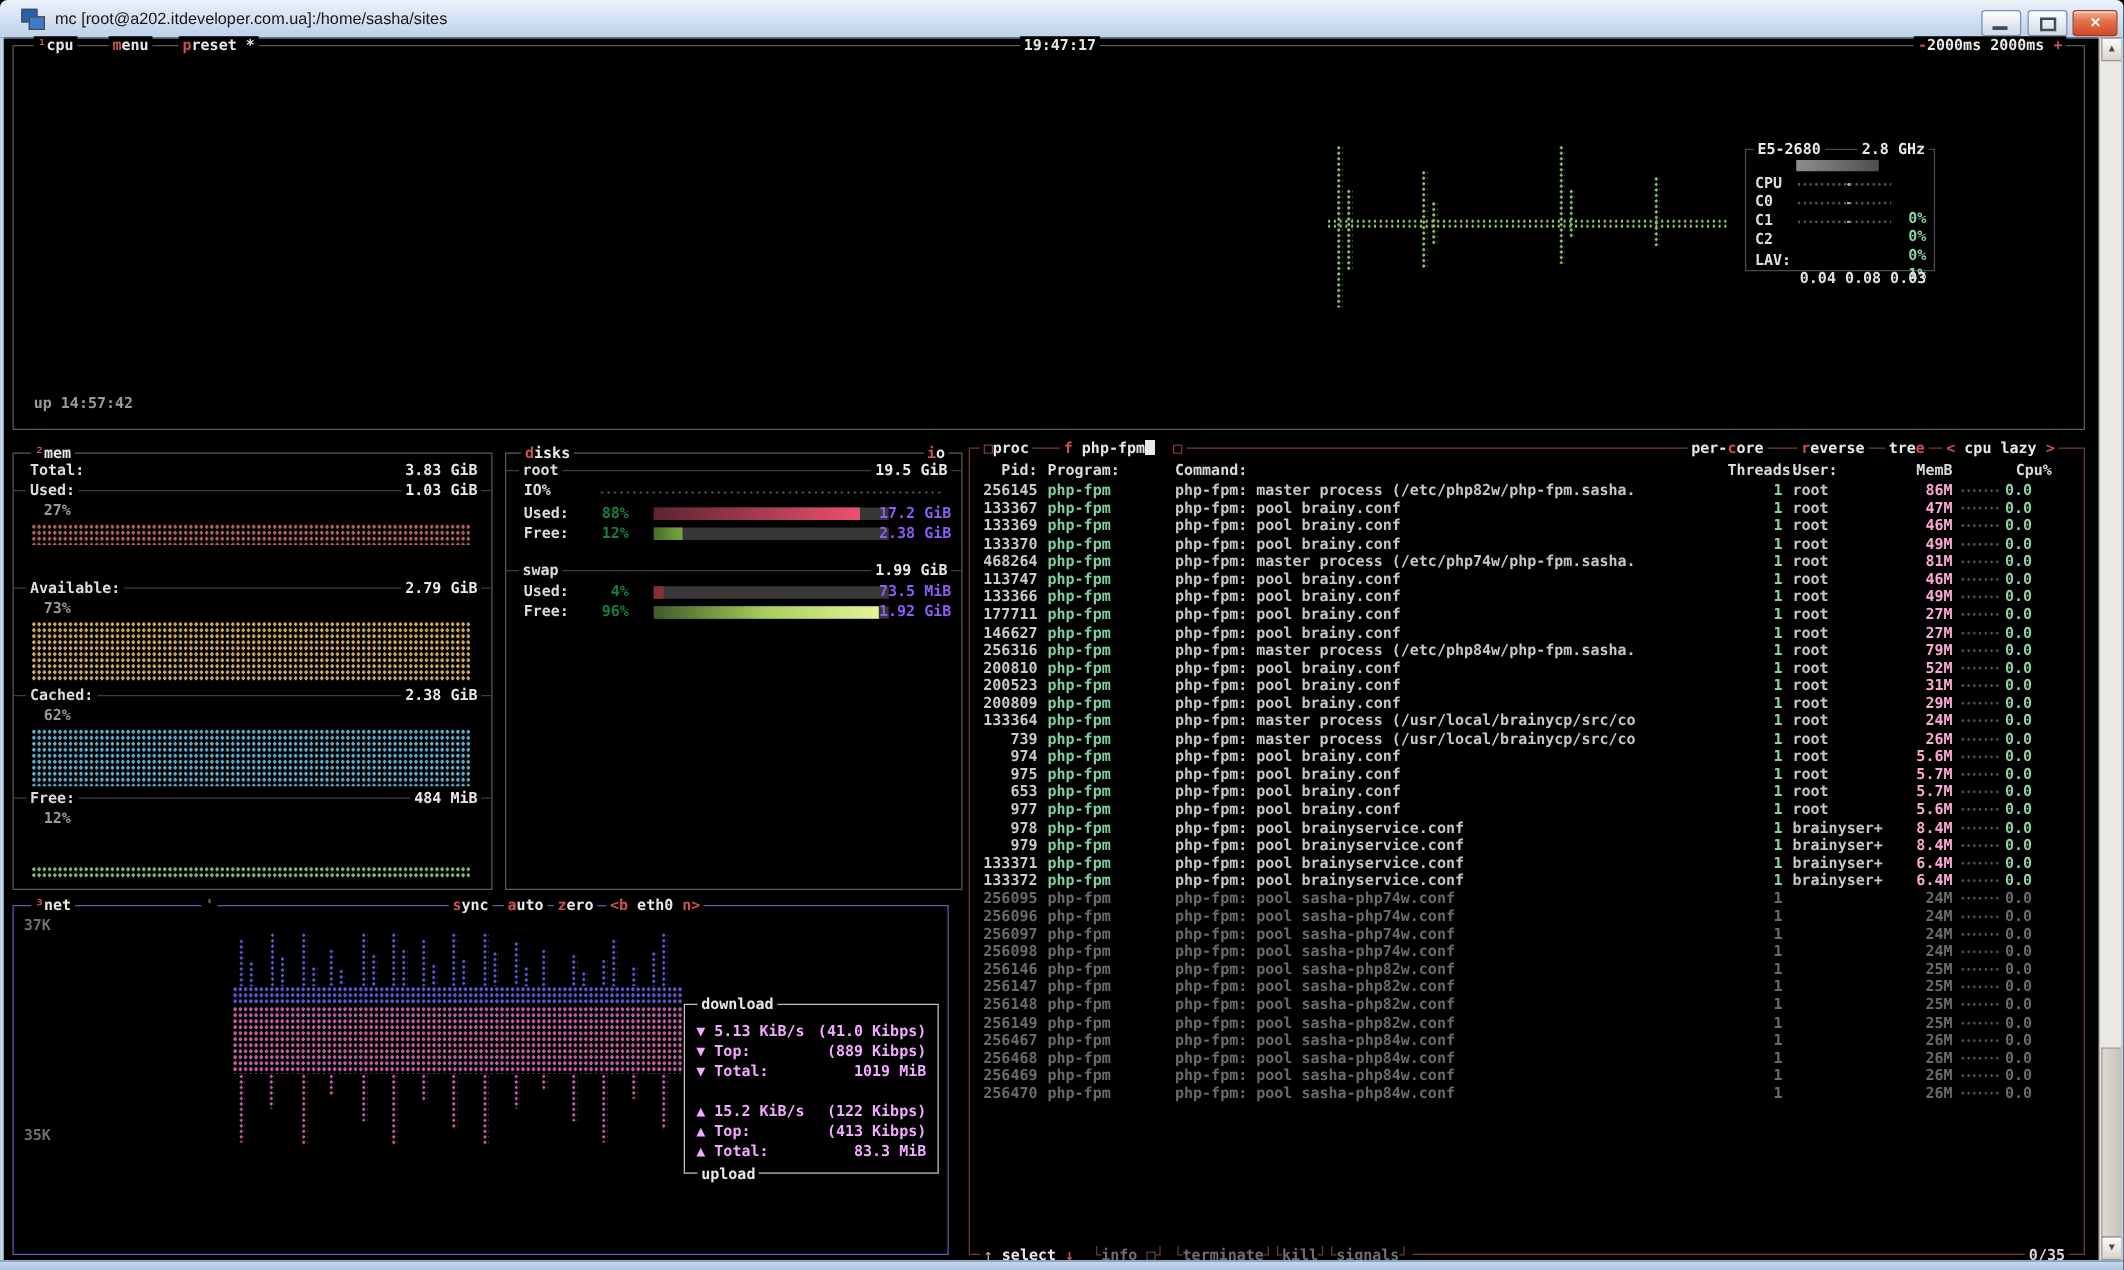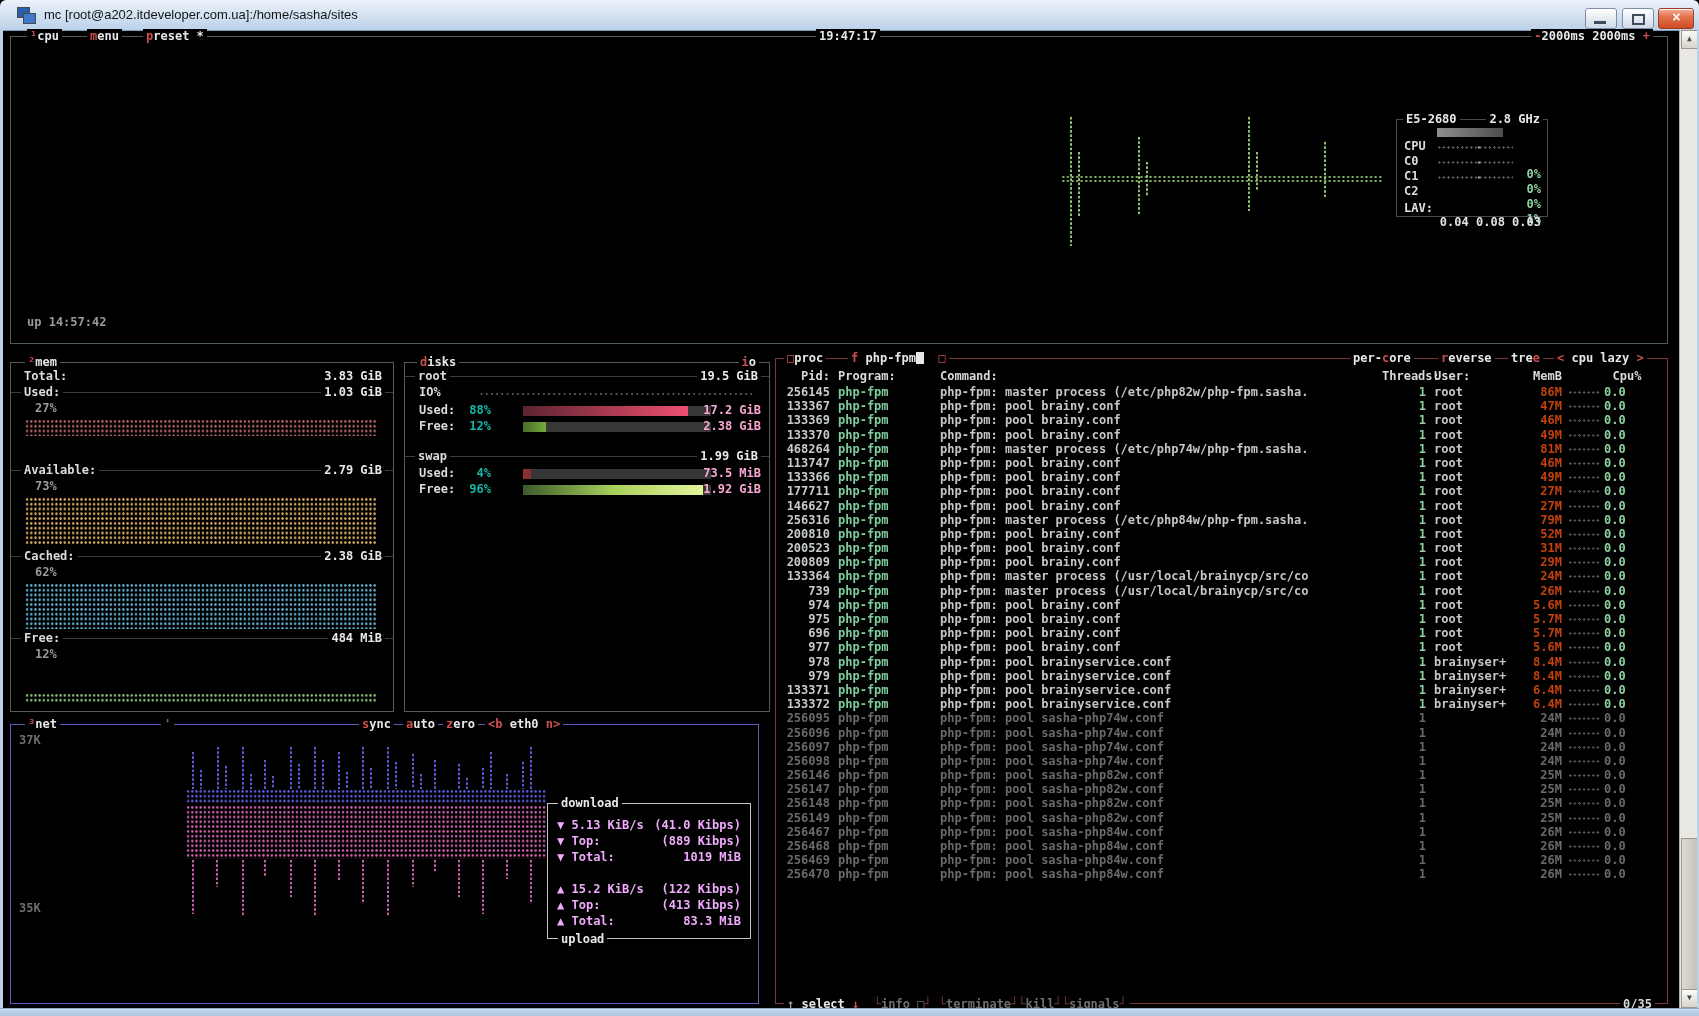--- a/index.html
+++ b/index.html
@@ -41,23 +41,23 @@
   .lrow .ln{position:absolute;left:0;right:0;top:7px;border-top:1px solid #3a423a}
   .lrow .lab{position:absolute;left:10px;background:#000;padding:0 3px;white-space:pre}
   .lrow .val{position:absolute;right:8px;background:#000;padding:0 3px;white-space:pre;color:#e8e8e8}
   
   .dotband{position:absolute;background-image:radial-gradient(var(--c,#888) 1.1px,transparent 1.25px);background-size:4.2px 4.8px}
   .spike{position:absolute;width:5px;background-image:radial-gradient(var(--c,#888) 1px,transparent 1.3px);background-size:4px 4.4px}
   .cpu-line{position:absolute;background-image:radial-gradient(var(--c,#8fbf6f) 1px,transparent 1.2px);background-size:4.6px 4px}
   
   .drow{position:absolute;left:12px;right:8px;height:15px;line-height:15px}
   .drow .dl{position:absolute;left:2px}
-  .drow .dp{position:absolute;left:36px;width:38px;text-align:right;color:#14b8a6}
+  .drow .dp{position:absolute;left:48px;width:38px;text-align:right;color:#15803d}
   .drow .dm{position:absolute;left:106px;top:3px;width:188px}
-  .drow .dv{position:absolute;right:0;color:#f9a8d4}
+  .drow .dv{position:absolute;right:0;color:#8b5cf6}
   .meter{height:10px;background:#373737;position:relative}
   .meter i{display:block;height:100%}
   .iodots{position:absolute;left:62px;right:6px;top:7px;height:4px;
     background-image:radial-gradient(#585858 1px,transparent 1.2px);background-size:5.2px 4px}
   
   .panel{position:absolute;border:1px solid #4a4a4a}
   .prl{position:absolute;left:7px}
   .prv{position:absolute;right:6px;color:#8fd0a0}
   .cpubar{position:absolute;left:40px;width:66px;height:9px;background:linear-gradient(90deg,#8e8e8e,#4e4e4e)}
   .coredots{position:absolute;left:40px;width:76px;height:5px;
@@ -76,21 +76,21 @@
   .phead span:nth-child(6){text-align:right}
   .phead span:nth-child(8){text-align:center}
   .prows{position:absolute;left:4px;right:2px;top:26px}
   .prow{height:14.2px;line-height:14.2px}
   .prow span{overflow:hidden}
   .prow span:nth-child(1){text-align:right;color:#c6ccc6}
   .prow span:nth-child(2){padding-left:8px;color:#7fce9e}
   .prow span:nth-child(3){color:#c6c6c6}
   .prow span:nth-child(4){text-align:right;color:#8fd0a0}
   .prow span:nth-child(5){padding-left:8px;color:#c6c6c6}
-  .prow span:nth-child(6){text-align:right;color:#c2410c}
+  .prow span:nth-child(6){text-align:right;color:#f9a8d4}
   .prow span:nth-child(7){position:relative}
   .prow span:nth-child(8){color:#8fd0a0}
   .pdim span{color:#6a6a6a !important}
   .rowdots{position:absolute;left:6px;top:5px;width:32px;height:5px;
     background-image:radial-gradient(#565656 1px,transparent 1.2px);background-size:4.6px 5px}
   .cursor{display:inline-block;width:8px;height:12px;background:#e8e8e8;vertical-align:-2px}
 </style>
 </head>
 <body>
 
@@ -306,21 +306,21 @@
       <div class="pgrid prow"><span>177711</span><span>php-fpm</span><span>php-fpm: pool brainy.conf</span><span>1</span><span>root</span><span>27M</span><span><i class="rowdots"></i></span><span>0.0</span></div>
       <div class="pgrid prow"><span>146627</span><span>php-fpm</span><span>php-fpm: pool brainy.conf</span><span>1</span><span>root</span><span>27M</span><span><i class="rowdots"></i></span><span>0.0</span></div>
       <div class="pgrid prow"><span>256316</span><span>php-fpm</span><span>php-fpm: master process (/etc/php84w/php-fpm.sasha.</span><span>1</span><span>root</span><span>79M</span><span><i class="rowdots"></i></span><span>0.0</span></div>
       <div class="pgrid prow"><span>200810</span><span>php-fpm</span><span>php-fpm: pool brainy.conf</span><span>1</span><span>root</span><span>52M</span><span><i class="rowdots"></i></span><span>0.0</span></div>
       <div class="pgrid prow"><span>200523</span><span>php-fpm</span><span>php-fpm: pool brainy.conf</span><span>1</span><span>root</span><span>31M</span><span><i class="rowdots"></i></span><span>0.0</span></div>
       <div class="pgrid prow"><span>200809</span><span>php-fpm</span><span>php-fpm: pool brainy.conf</span><span>1</span><span>root</span><span>29M</span><span><i class="rowdots"></i></span><span>0.0</span></div>
       <div class="pgrid prow"><span>133364</span><span>php-fpm</span><span>php-fpm: master process (/usr/local/brainycp/src/co</span><span>1</span><span>root</span><span>24M</span><span><i class="rowdots"></i></span><span>0.0</span></div>
       <div class="pgrid prow"><span>739</span><span>php-fpm</span><span>php-fpm: master process (/usr/local/brainycp/src/co</span><span>1</span><span>root</span><span>26M</span><span><i class="rowdots"></i></span><span>0.0</span></div>
       <div class="pgrid prow"><span>974</span><span>php-fpm</span><span>php-fpm: pool brainy.conf</span><span>1</span><span>root</span><span>5.6M</span><span><i class="rowdots"></i></span><span>0.0</span></div>
       <div class="pgrid prow"><span>975</span><span>php-fpm</span><span>php-fpm: pool brainy.conf</span><span>1</span><span>root</span><span>5.7M</span><span><i class="rowdots"></i></span><span>0.0</span></div>
-      <div class="pgrid prow"><span>696</span><span>php-fpm</span><span>php-fpm: pool brainy.conf</span><span>1</span><span>root</span><span>5.7M</span><span><i class="rowdots"></i></span><span>0.0</span></div>
+      <div class="pgrid prow"><span>653</span><span>php-fpm</span><span>php-fpm: pool brainy.conf</span><span>1</span><span>root</span><span>5.7M</span><span><i class="rowdots"></i></span><span>0.0</span></div>
       <div class="pgrid prow"><span>977</span><span>php-fpm</span><span>php-fpm: pool brainy.conf</span><span>1</span><span>root</span><span>5.6M</span><span><i class="rowdots"></i></span><span>0.0</span></div>
       <div class="pgrid prow"><span>978</span><span>php-fpm</span><span>php-fpm: pool brainyservice.conf</span><span>1</span><span>brainyser+</span><span>8.4M</span><span><i class="rowdots"></i></span><span>0.0</span></div>
       <div class="pgrid prow"><span>979</span><span>php-fpm</span><span>php-fpm: pool brainyservice.conf</span><span>1</span><span>brainyser+</span><span>8.4M</span><span><i class="rowdots"></i></span><span>0.0</span></div>
       <div class="pgrid prow"><span>133371</span><span>php-fpm</span><span>php-fpm: pool brainyservice.conf</span><span>1</span><span>brainyser+</span><span>6.4M</span><span><i class="rowdots"></i></span><span>0.0</span></div>
       <div class="pgrid prow"><span>133372</span><span>php-fpm</span><span>php-fpm: pool brainyservice.conf</span><span>1</span><span>brainyser+</span><span>6.4M</span><span><i class="rowdots"></i></span><span>0.0</span></div>
       <div class="pgrid prow pdim"><span>256095</span><span>php-fpm</span><span>php-fpm: pool sasha-php74w.conf</span><span>1</span><span></span><span>24M</span><span><i class="rowdots"></i></span><span>0.0</span></div>
       <div class="pgrid prow pdim"><span>256096</span><span>php-fpm</span><span>php-fpm: pool sasha-php74w.conf</span><span>1</span><span></span><span>24M</span><span><i class="rowdots"></i></span><span>0.0</span></div>
       <div class="pgrid prow pdim"><span>256097</span><span>php-fpm</span><span>php-fpm: pool sasha-php74w.conf</span><span>1</span><span></span><span>24M</span><span><i class="rowdots"></i></span><span>0.0</span></div>
       <div class="pgrid prow pdim"><span>256098</span><span>php-fpm</span><span>php-fpm: pool sasha-php74w.conf</span><span>1</span><span></span><span>24M</span><span><i class="rowdots"></i></span><span>0.0</span></div>
       <div class="pgrid prow pdim"><span>256146</span><span>php-fpm</span><span>php-fpm: pool sasha-php82w.conf</span><span>1</span><span></span><span>25M</span><span><i class="rowdots"></i></span><span>0.0</span></div>

